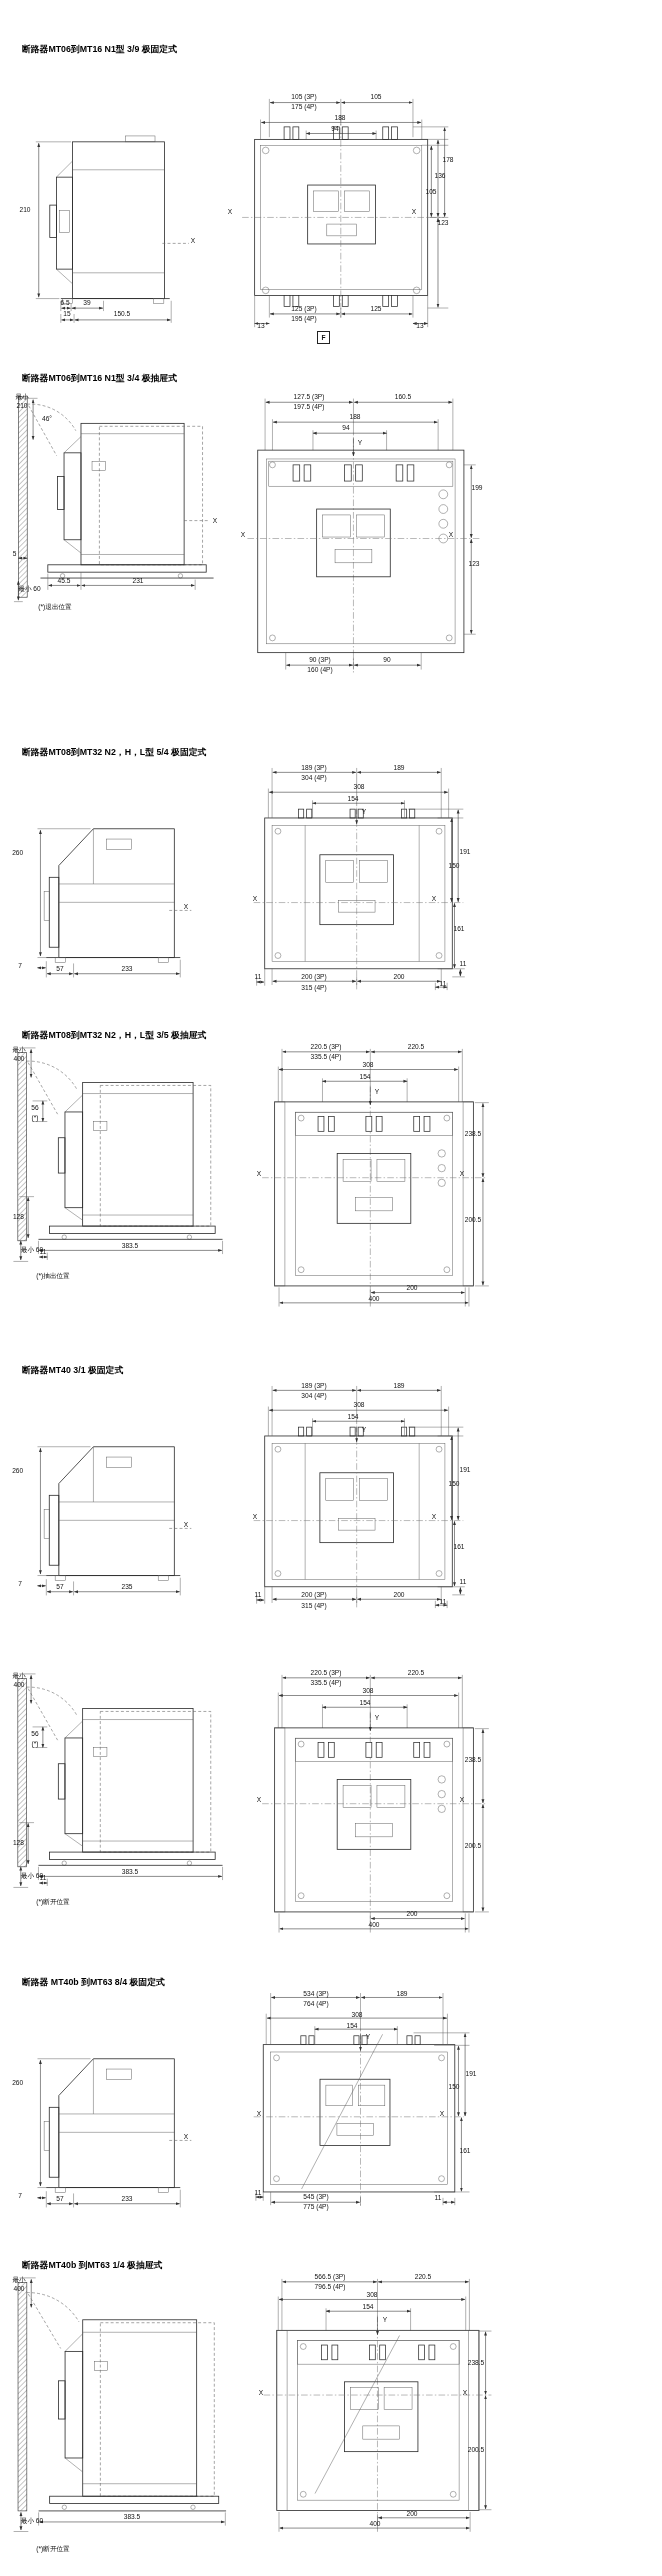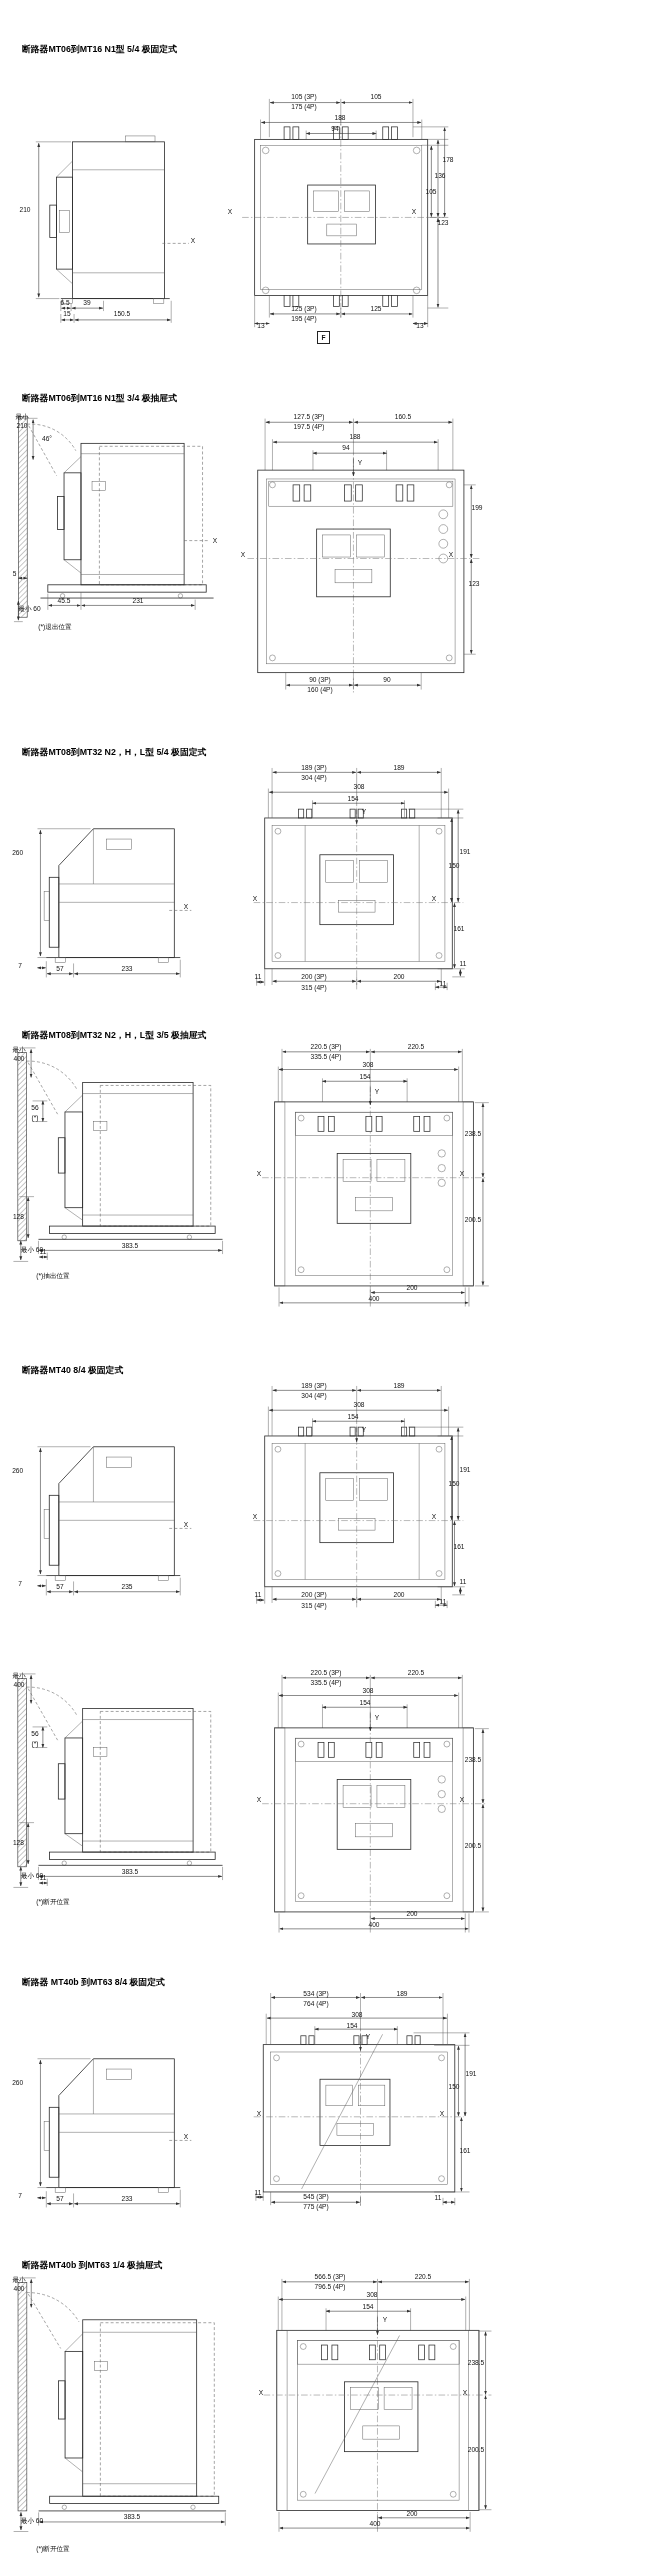--- a/index.html
+++ b/index.html
@@ -30,21 +30,21 @@
     <pattern id="hp" width="5" height="5" patternUnits="userSpaceOnUse" patternTransform="rotate(45)">
       <rect width="5" height="5" fill="#fff"></rect>
       <line x1="0" y1="0" x2="0" y2="5" stroke="#666" stroke-width="1"></line>
     </pattern>
   </defs>
 </svg>
 
 <div id="page">
 
   <div class="sec" style="top:41px;height:350px">
-    <div class="title">断路器MT06到MT16 N1型 5/4 极固定式</div>
+    <div class="title">断路器MT06到MT16 N1型 3/9 极固定式</div>
     <svg class="draw" style="left:14.7px;top:92px" width="177" height="195" viewBox="0 0 240 265">
         <rect x="78" y="12" width="125" height="213" class="o"></rect>
         <rect x="150" y="4" width="40" height="8" class="thin"></rect>
         <rect x="56" y="60" width="22" height="125" class="o"></rect>
         <line x1="56" y1="60" x2="78" y2="38" class="thin"></line>
         <line x1="56" y1="185" x2="78" y2="205" class="thin"></line>
         <rect x="47" y="98" width="9" height="44" class="o"></rect>
         <rect x="60" y="105" width="14" height="30" class="thin"></rect>
         <line x1="78" y1="50" x2="203" y2="50" class="thin"></line>
         <line x1="78" y1="190" x2="203" y2="190" class="thin"></line>
@@ -141,21 +141,21 @@
       <span class="lab" style="left: 443px; top: 182px;">123</span>
       <span class="lab" style="left: 230px; top: 171px;">X</span>
       <span class="lab" style="left: 414px; top: 171px;">X</span>
       <span class="lab" style="left: 304px; top: 268px;">125 (3P)</span>
       <span class="lab" style="left: 304px; top: 278px;">195 (4P)</span>
       <span class="lab" style="left: 376px; top: 268px;">125</span>
       <span class="lab" style="left: 261px; top: 285px;">13</span>
       <span class="lab" style="left: 420px; top: 285px;">13</span>
     </div>
 
-  <div class="sec" style="top:390px;height:353px">
+  <div class="sec" style="top:370px;height:353px">
     <div class="title">断路器MT06到MT16 N1型 3/4 极抽屉式</div>
     <svg class="draw" style="left:11px;top:18.4px" width="221" height="221" viewBox="0 0 300 300">
         <rect x="10" y="12" width="12" height="272" class="hatch"></rect>
         <line x1="12" y1="14" x2="36" y2="14" class="thin"></line>
         <line x1="30" y1="16" x2="30" y2="70" class="dim" marker-start="url(#ar)" marker-end="url(#ar)"></line>
         <path d="M22,22 A70,70 0 0 1 88,58" class="dash"></path>
         <line x1="24" y1="24" x2="62" y2="92" class="dash"></line>
         <rect x="95" y="48" width="140" height="192" class="o"></rect>
         <rect x="72" y="88" width="23" height="118" class="o"></rect>
         <line x1="72" y1="88" x2="95" y2="66" class="thin"></line>
@@ -449,21 +449,21 @@
       <span class="lab" style="left: 377px; top: 65px;">Y</span>
       <span class="lab" style="left: 473px; top: 107px;">238.5</span>
       <span class="lab" style="left: 259px; top: 147px;">X</span>
       <span class="lab" style="left: 462px; top: 147px;">X</span>
       <span class="lab" style="left: 473px; top: 193px;">200.5</span>
       <span class="lab" style="left: 412px; top: 261px;">200</span>
       <span class="lab" style="left: 374px; top: 272px;">400</span>
     </div>
 
   <div class="sec" style="top:1362px;height:291px">
-    <div class="title">断路器MT40 8/4 极固定式</div>
+    <div class="title">断路器MT40 3/1 极固定式</div>
     <svg class="draw" style="left:11px;top:70px" width="184" height="173" viewBox="0 0 250 235">
         <path d="M65,70 L112,20 L222,20 L222,195 L65,195 Z" class="o"></path>
         <rect x="52" y="86" width="13" height="95" class="o"></rect>
         <rect x="45" y="105" width="7" height="40" class="thin"></rect>
         <line x1="112" y1="20" x2="112" y2="95" class="thin"></line>
         <line x1="65" y1="95" x2="222" y2="95" class="thin"></line>
         <line x1="65" y1="120" x2="222" y2="120" class="thin"></line>
         <rect x="130" y="34" width="34" height="14" class="thin"></rect>
         <line x1="48" y1="195" x2="230" y2="195" class="o"></line>
         <rect x="60" y="195" width="14" height="7" class="thin"></rect>

